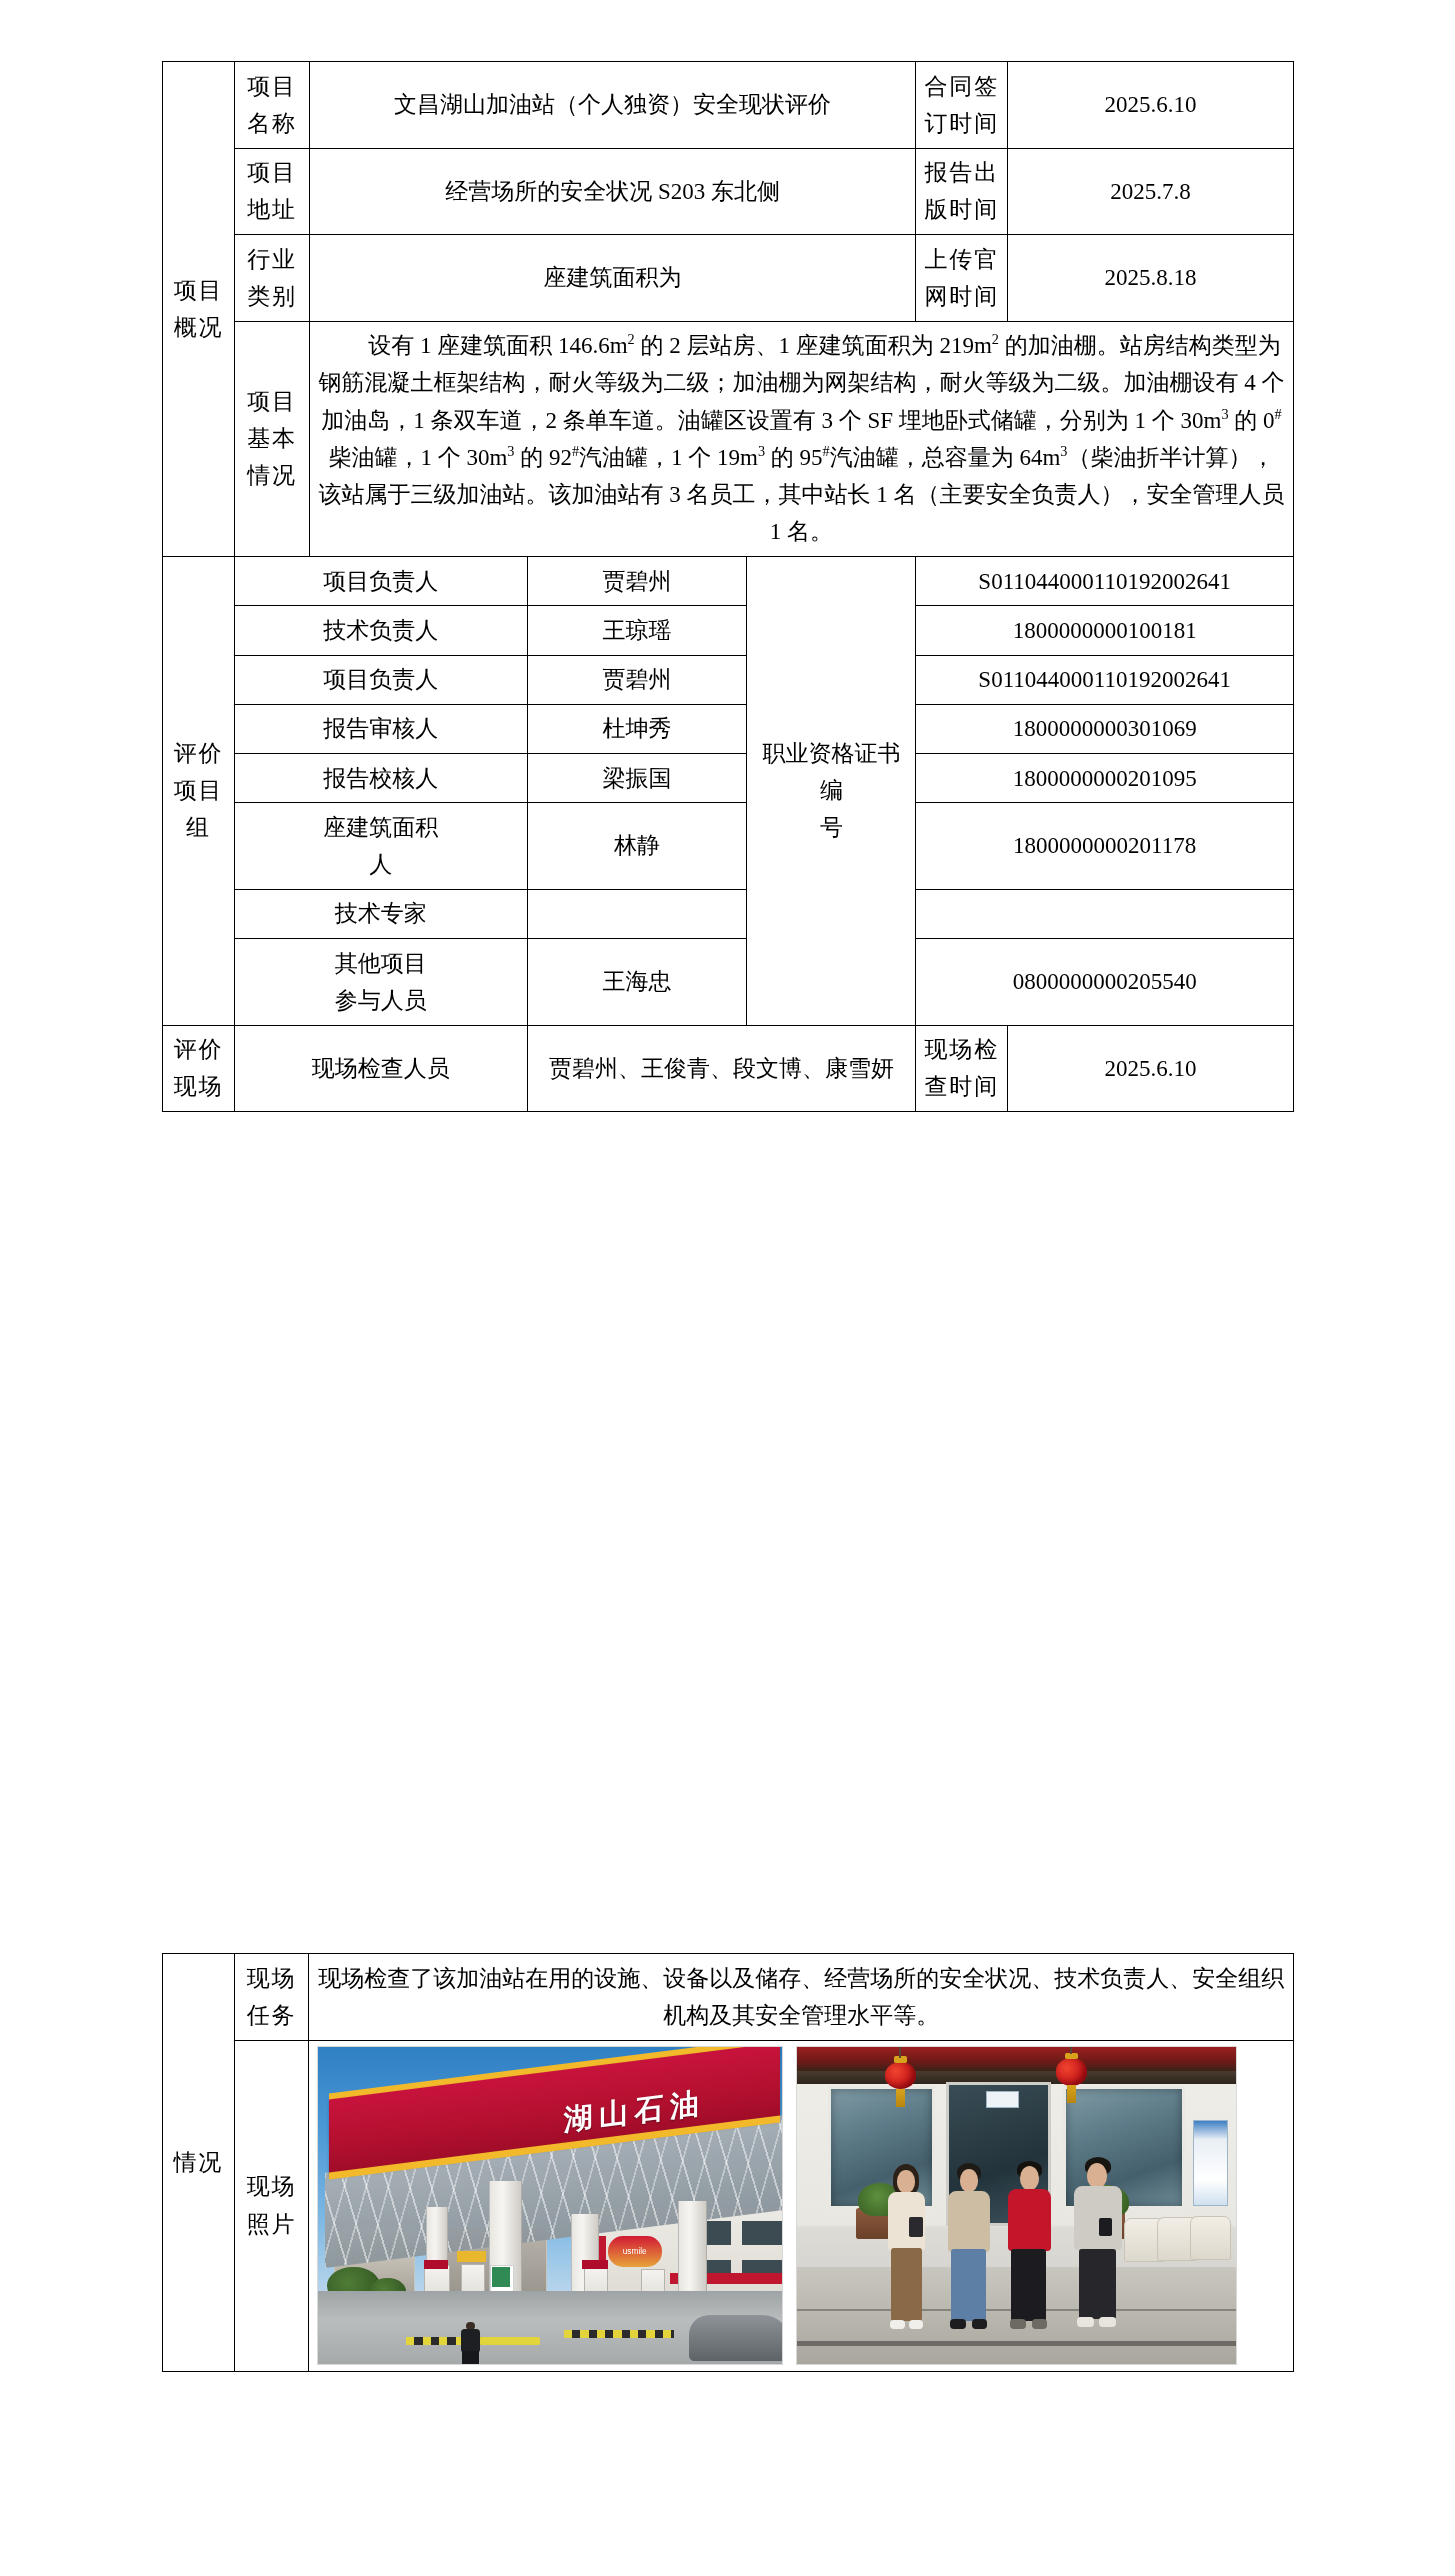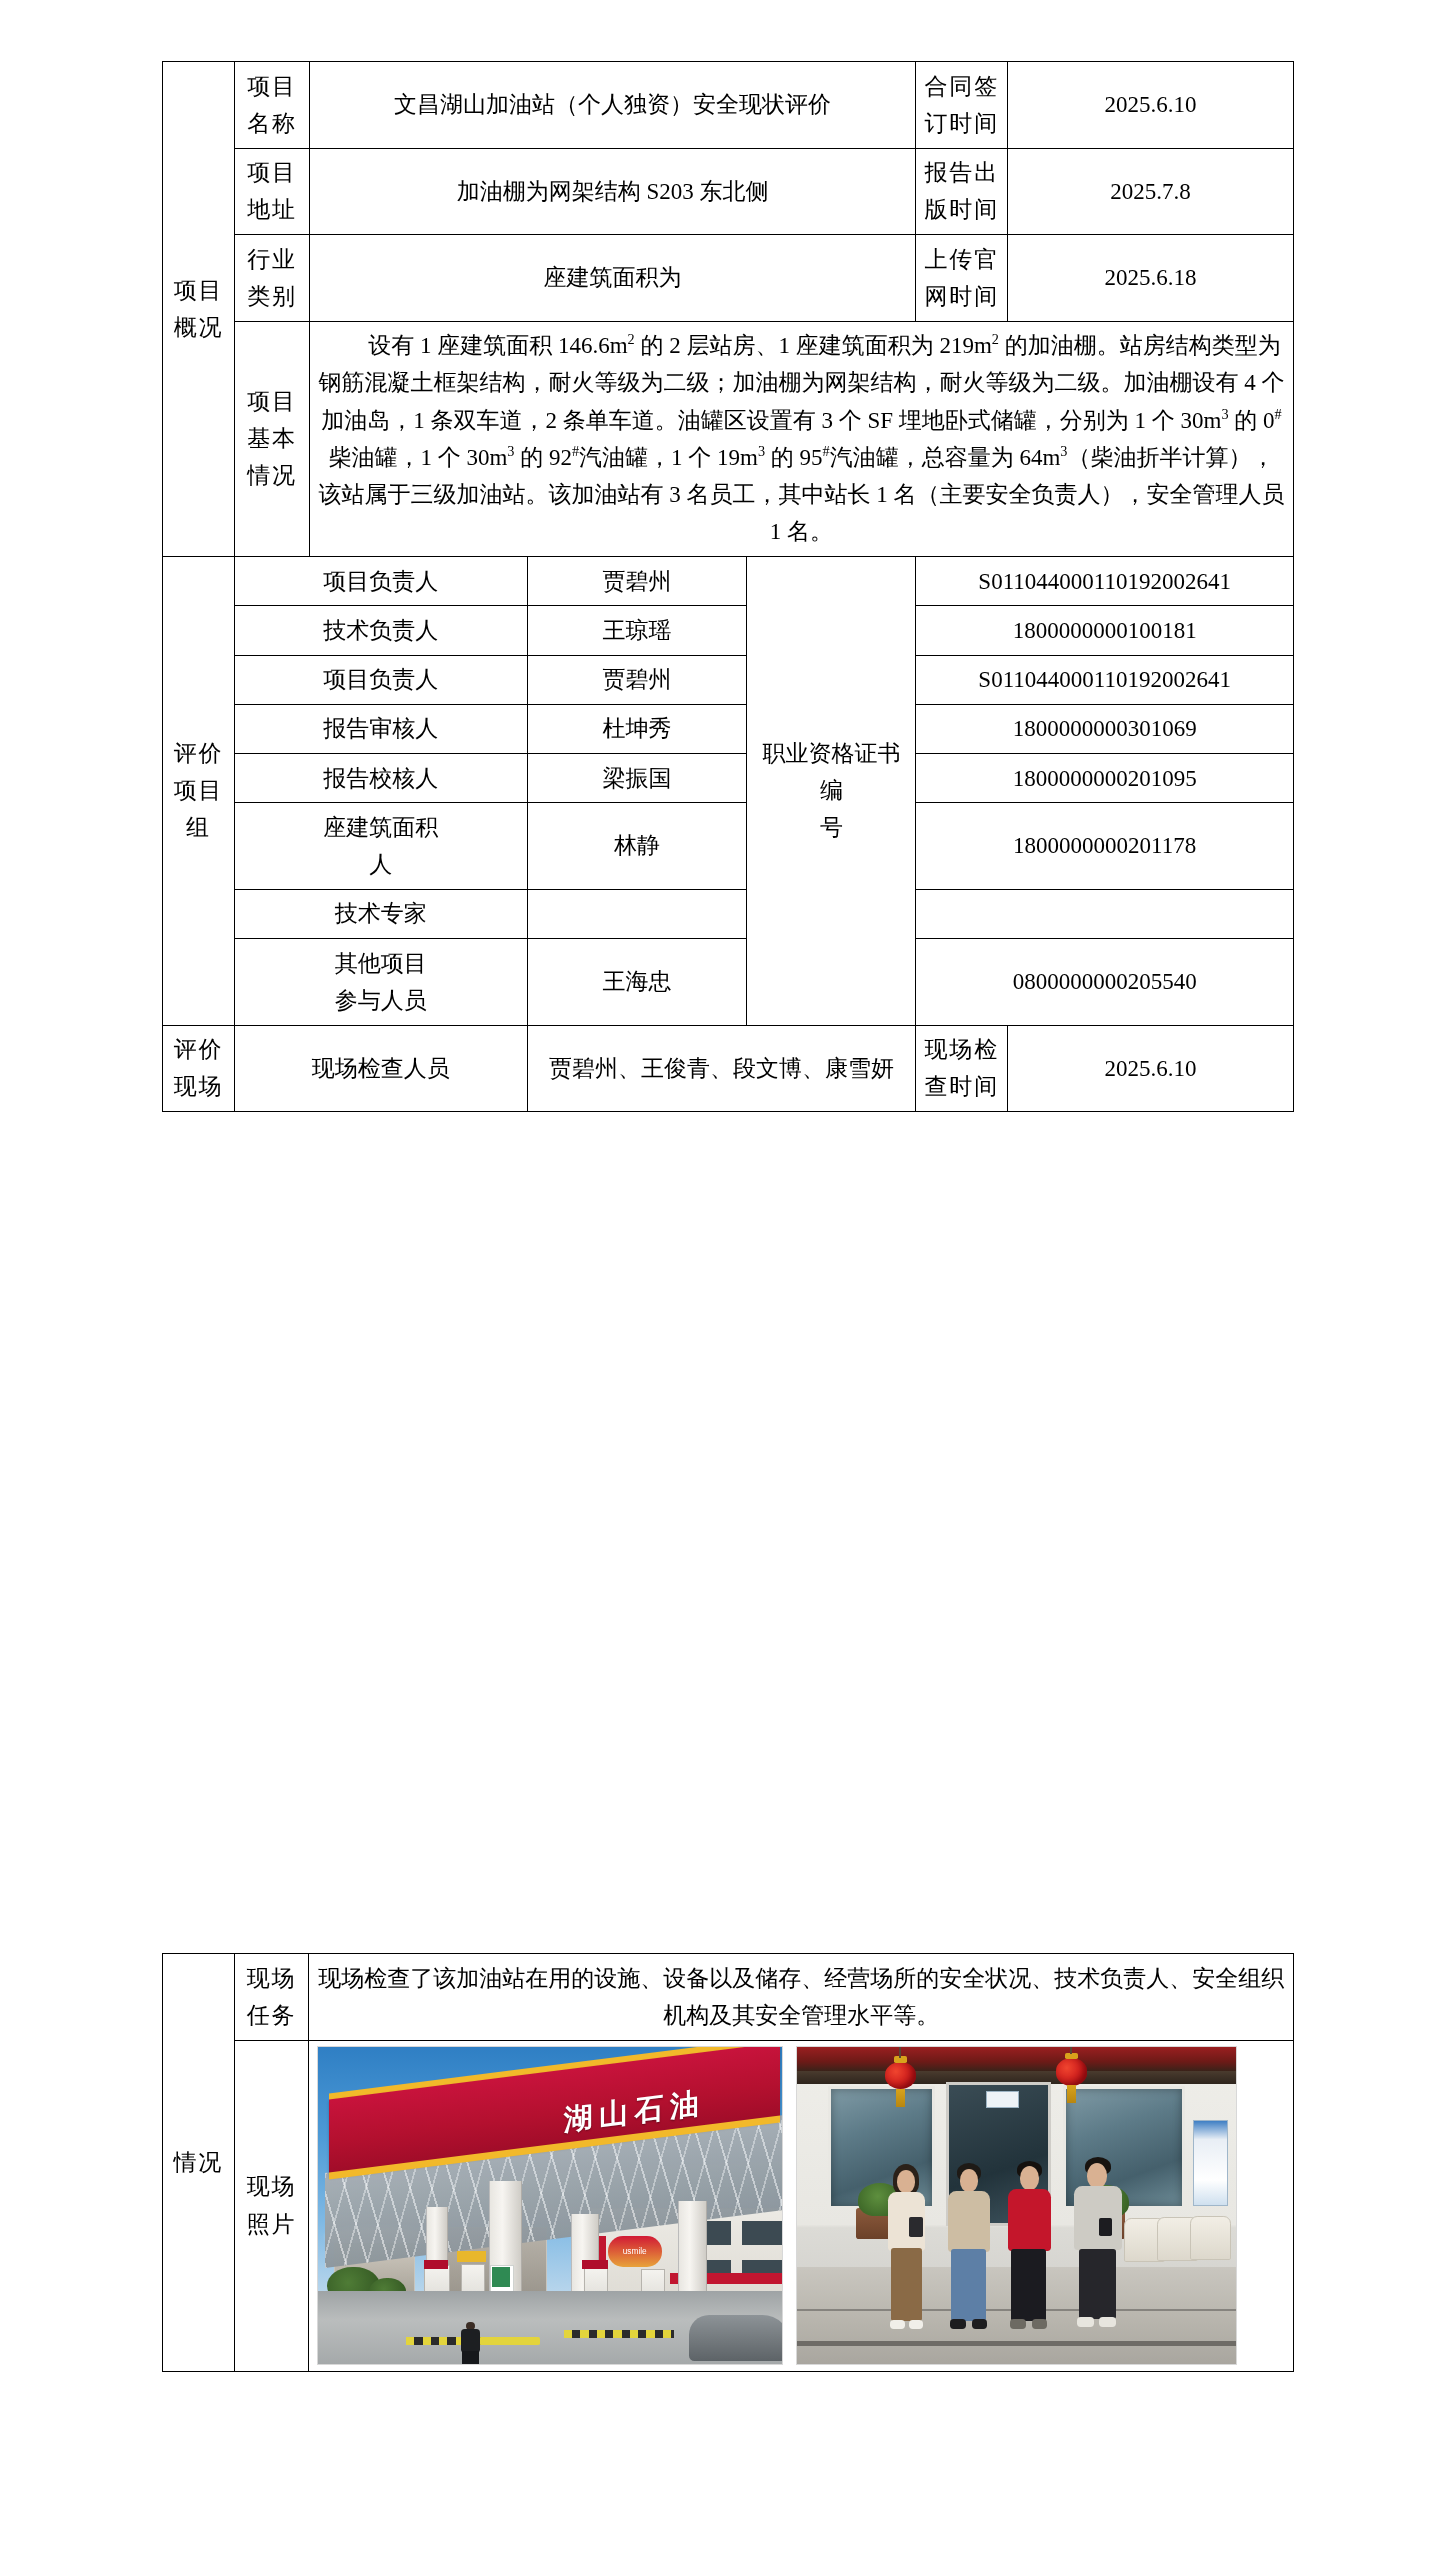--- a/index.html
+++ b/index.html
@@ -277,33 +277,33 @@
 名称</td>
           <td colspan="3">文昌湖山加油站（个人独资）安全现状评价</td>
           <td class="vlabel" style="white-space:pre-line;">合同签
 订时间</td>
           <td class="num">2025.6.10</td>
         </tr>
 
         <tr>
           <td class="vlabel" style="white-space:pre-line;">项目
 地址</td>
-          <td colspan="3">加油棚为网架结构 S203 东北侧</td>
+          <td colspan="3">经营场所的安全状况 S203 东北侧</td>
           <td class="vlabel" style="white-space:pre-line;">报告出
 版时间</td>
           <td class="num">2025.7.8</td>
         </tr>
 
         <tr>
           <td class="vlabel" style="white-space:pre-line;">行业
 类别</td>
           <td colspan="3">座建筑面积为</td>
           <td class="vlabel" style="white-space:pre-line;">上传官
 网时间</td>
-          <td class="num">2025.6.18</td>
+          <td class="num">2025.8.18</td>
         </tr>
 
         <tr>
           <td class="vlabel" style="white-space:pre-line;">项目
 基本
 情况</td>
           <td colspan="5" class="para">
             <span>
               <span>设有 1 座建筑面积 146.6m</span><sup>2</sup><span> 的 2 层站房、1 座建筑面积为 219m</span><sup>2</sup><span> 的加油棚。站房结构类型为钢筋混凝土框架结构，耐火等级为二级；加油棚为网架结构，耐火等级为二级。加油棚设有 4 个加油岛，1 条双车道，2 条单车道。油罐区设置有 3 个 SF 埋地卧式储罐，分别为 1 个 30m</span><sup>3</sup><span> 的 0</span><sup>#</sup><span>柴油罐，1 个 30m</span><sup>3</sup><span> 的 92</span><sup>#</sup><span>汽油罐，1 个 19m</span><sup>3</sup><span> 的 95</span><sup>#</sup><span>汽油罐，总容量为 64m</span><sup>3</sup><span>（柴油折半计算），该站属于三级加油站。该加油站有 3 名员工，其中站长 1 名（主要安全负责人），安全管理人员 1 名。</span>
             </span>

